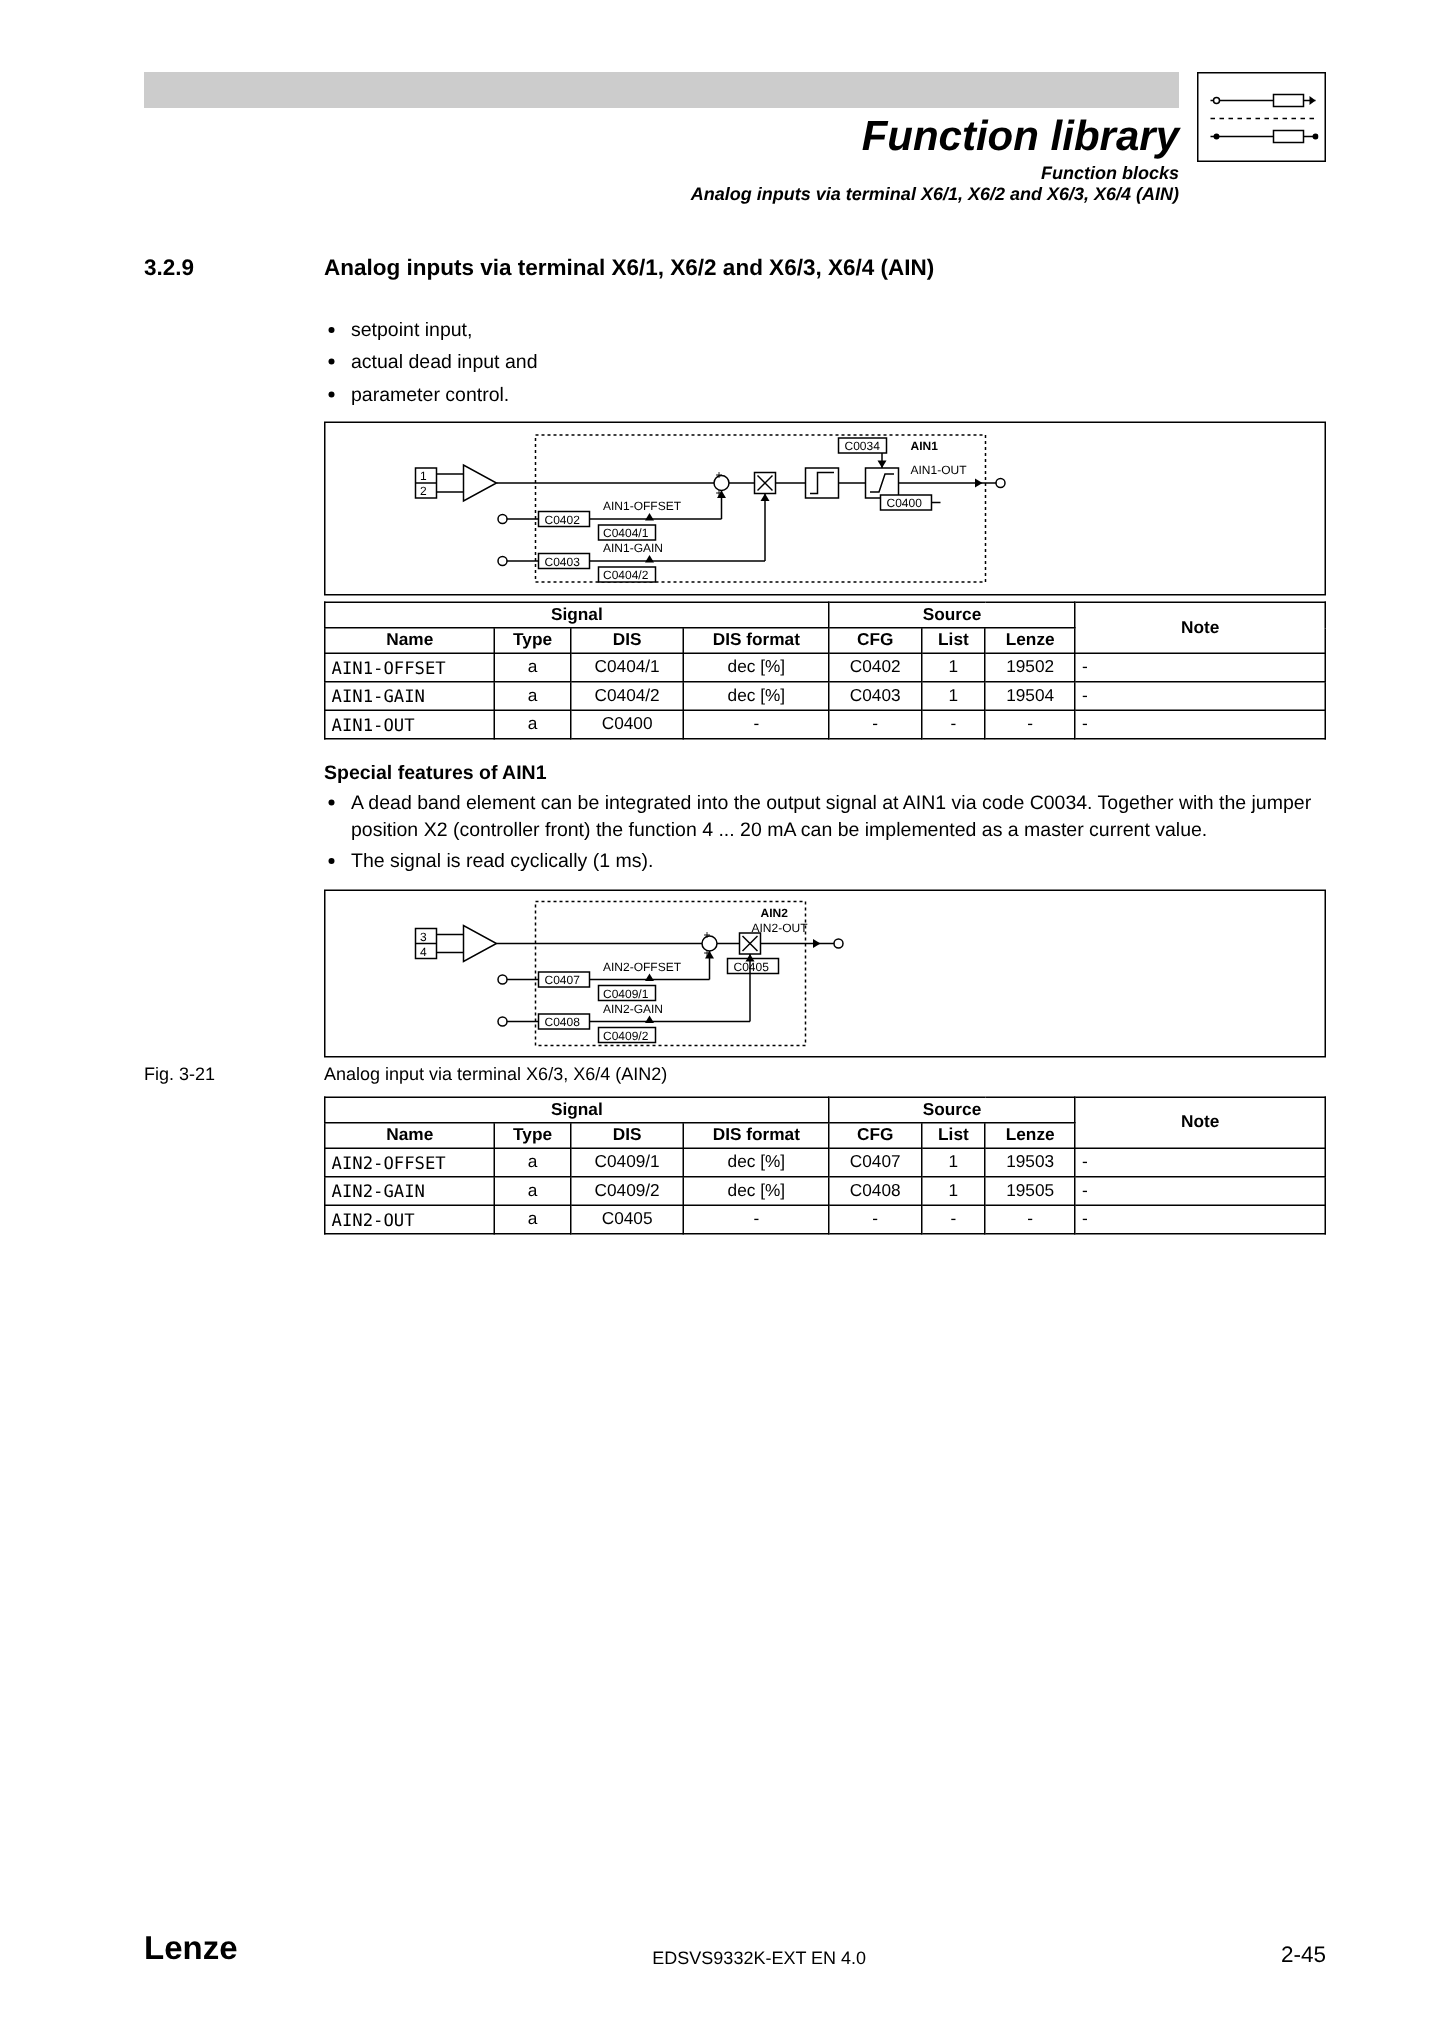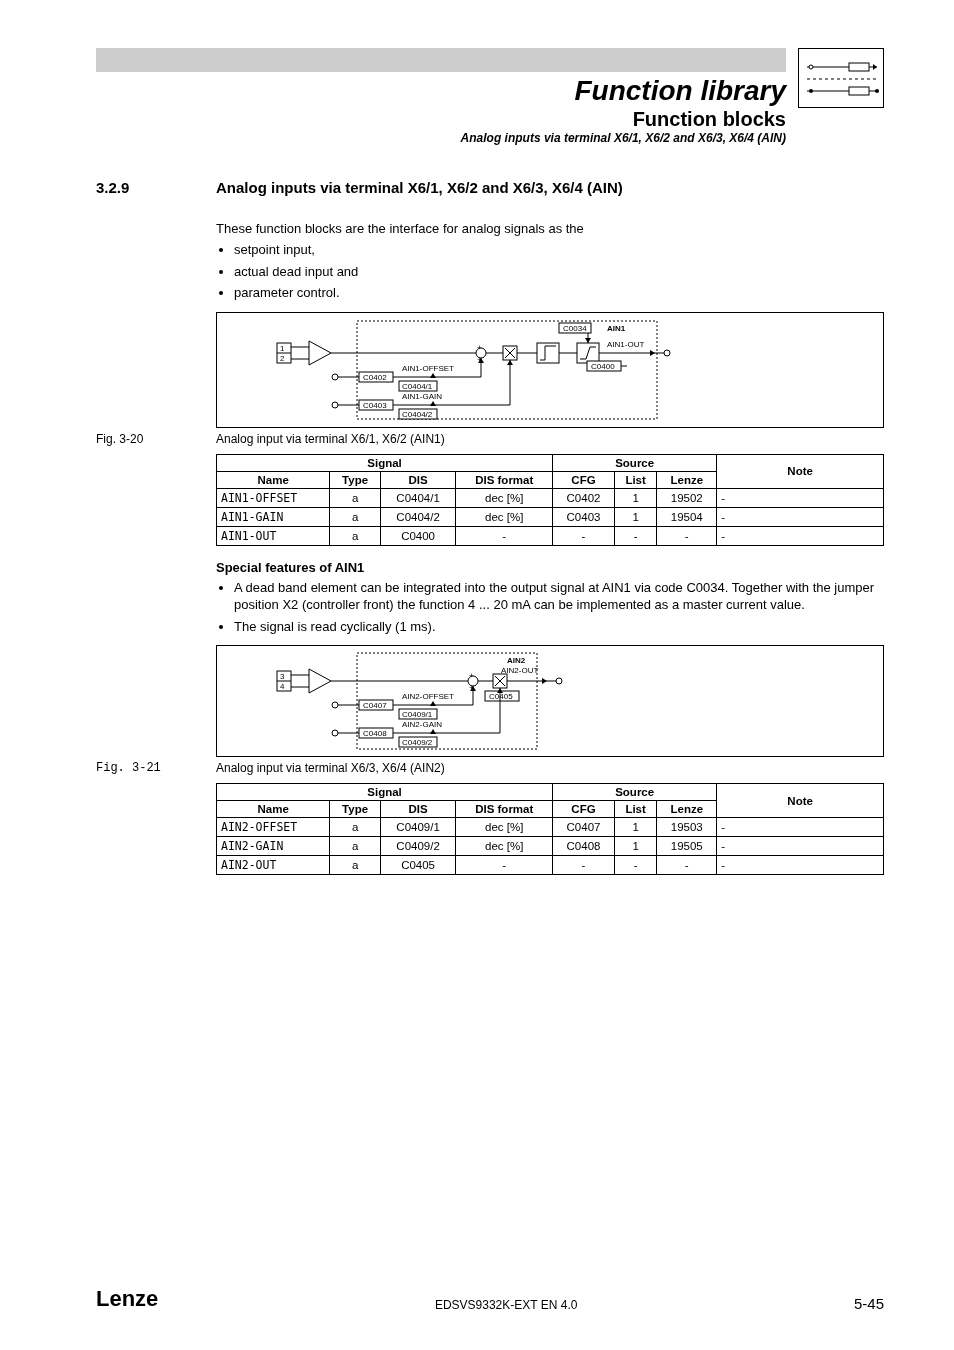--- a/index.html
+++ b/index.html
@@ -39,21 +39,22 @@
     font-family: Arial, Helvetica, sans-serif;
     font-weight: bold;
     font-style: italic;
     font-size: 28px;
     margin: 0;
     line-height: 1.2;
   }
   .title-sub {
     font-family: Arial, Helvetica, sans-serif;
     font-weight: bold;
-    font-size: 20px;
+    font-style: italic;
+    font-size: 12px;
     margin: 0;
   }
   .title-small {
     font-family: Arial, Helvetica, sans-serif;
     font-weight: bold;
     font-style: italic;
     font-size: 12px;
     margin: 0;
   }
   .icon-box {
@@ -176,21 +177,20 @@
     </div>
   </div>
 
   <div class="section-row">
     <div class="sec-num">3.2.9</div>
     <div class="sec-title">Analog inputs via terminal X6/1, X6/2 and X6/3, X6/4 (AIN)</div>
   </div>
 
   <div class="content">
 
-    <div class="para">These function blocks are the interface for analog signals as the</div>
     <ul class="b">
       <li>setpoint input,</li>
       <li>actual dead input and</li>
       <li>parameter control.</li>
     </ul>
 
     <div class="dia-box">
       <svg width="430" height="110" viewBox="0 0 430 110" font-family="Arial" font-size="8">
         <rect x="110" y="6" width="300" height="98" fill="none" stroke="#000" stroke-dasharray="2,2"></rect>
 
@@ -255,24 +255,20 @@
         <line x1="146" y1="90" x2="263" y2="90" stroke="#000"></line>
         <line x1="263" y1="90" x2="263" y2="45" stroke="#000"></line>
         <polygon points="263,45 260,50 266,50" fill="#000"></polygon>
         <text x="155" y="84">AIN1-GAIN</text>
         <rect x="152" y="94" width="38" height="10" fill="#fff" stroke="#000"></rect>
         <text x="155" y="102">C0404/2</text>
         <polygon points="186,86 183,91 189,91" fill="#000"></polygon>
       </svg>
     </div>
 
-    <div class="fig-row">
-      <span style="width:120px; margin-left:-120px;">Fig. 3-20</span>
-      <span>Analog input via terminal X6/1, X6/2 (AIN1)</span>
-    </div>
 
     <table class="sig">
       <tbody>
           <tr>
         <th colspan="4">Signal</th>
         <th colspan="3">Source</th>
         <th rowspan="2" style="width:25%">Note</th>
       </tr>
       <tr>
         <th style="width:17%">Name</th>
@@ -368,21 +364,21 @@
         <line x1="253" y1="84" x2="253" y2="39" stroke="#000"></line>
         <polygon points="253,39 250,44 256,44" fill="#000"></polygon>
         <text x="155" y="78">AIN2-GAIN</text>
         <rect x="152" y="88" width="38" height="10" fill="#fff" stroke="#000"></rect>
         <text x="155" y="96">C0409/2</text>
         <polygon points="186,80 183,85 189,85" fill="#000"></polygon>
       </svg>
     </div>
 
     <div class="fig-row">
-      <span style="width:120px; margin-left:-120px;font-family:Liberation Mono, monospace;">Fig. 3-21</span>
+      <span style="width:120px; margin-left:-120px;">Fig. 3-21</span>
       <span>Analog input via terminal X6/3, X6/4 (AIN2)</span>
     </div>
 
     <table class="sig">
       <tbody>
           <tr>
         <th colspan="4">Signal</th>
         <th colspan="3">Source</th>
         <th rowspan="2" style="width:25%">Note</th>
       </tr>
@@ -427,16 +423,16 @@
       </tr>
     </tbody>
       </table>
 
 
   </div>
 
   <div class="footer">
     <span class="brand">Lenze</span>
     <span>EDSVS9332K-EXT EN 4.0</span>
-    <span style="font-size:15px;">5-45</span>
+    <span style="font-size:15px;">2-45</span>
   </div>
 
 </div>
 
 </body></html>

